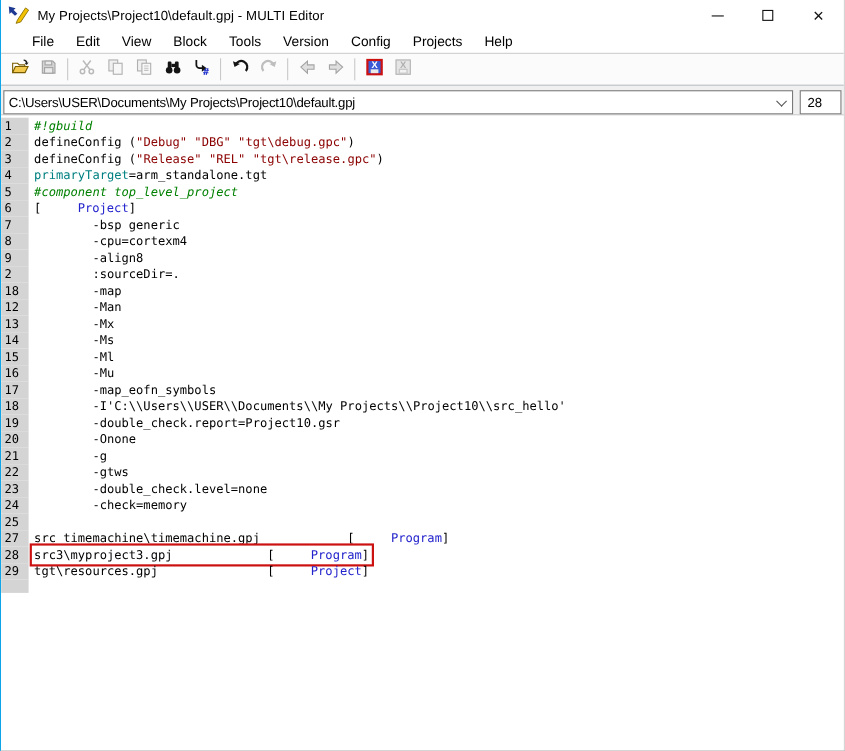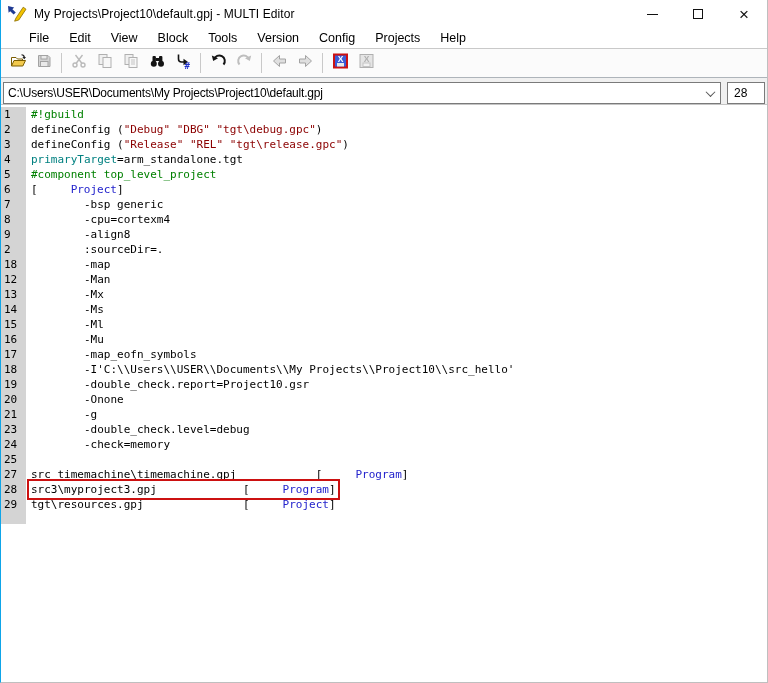--- a/index.html
+++ b/index.html
@@ -34,21 +34,21 @@
   .combo-btn { width:20px; height:100%; display:flex; align-items:center; justify-content:center; }
   .chev { width:7px; height:7px; border-right:1px solid #555; border-bottom:1px solid #555; transform:rotate(45deg) translate(-1px,-1px); }
   .line-ind { width:38px; height:22px; margin-left:6px; background:#fff; border:1px solid #7a7a7a; font-size:12px; display:flex; align-items:center; padding-left:6px; color:#000; }
 
   
   .editor { flex:1; background:#fff; overflow:hidden; font-family:"DejaVu Sans Mono",monospace; font-size:11px; line-height:15px; padding-top:2px; }
   .ed-row { display:flex; height:15px; white-space:pre; }
   .ln { width:25px; flex:0 0 auto; background:#d4d4d4; color:#000; padding-left:3px; }
   .code { padding-left:5px; white-space:pre; }
   .t-d { color:#000; }
-  .t-c { color:#008000; }
+  .t-c { color:#008000;font-style:italic; }
   .t-s { color:#8b0000; }
   .t-k { color:#008080; }
   .t-b { color:#2222cc;padding-left:33px; }
   .hl-box { display:inline-block; border:2px solid #cc1111; min-width:313px; margin:-3px 14px -3px -4px; padding:1px 2px; white-space:pre; }
   .gutter-filler { display:flex; height:12px; }
 </style>
 </head>
 <body>
 
 <div class="win">
@@ -204,21 +204,22 @@
       <div class="ed-row"><span class="ln">12</span><span class="code"><span class="t-d">        -Man</span></span></div>
       <div class="ed-row"><span class="ln">13</span><span class="code"><span class="t-d">        -Mx</span></span></div>
       <div class="ed-row"><span class="ln">14</span><span class="code"><span class="t-d">        -Ms</span></span></div>
       <div class="ed-row"><span class="ln">15</span><span class="code"><span class="t-d">        -Ml</span></span></div>
       <div class="ed-row"><span class="ln">16</span><span class="code"><span class="t-d">        -Mu</span></span></div>
       <div class="ed-row"><span class="ln">17</span><span class="code"><span class="t-d">        -map_eofn_symbols</span></span></div>
       <div class="ed-row"><span class="ln">18</span><span class="code"><span class="t-d">        -I'C:\\Users\\USER\\Documents\\My Projects\\Project10\\src_hello'</span></span></div>
       <div class="ed-row"><span class="ln">19</span><span class="code"><span class="t-d">        -double_check.report=Project10.gsr</span></span></div>
       <div class="ed-row"><span class="ln">20</span><span class="code"><span class="t-d">        -Onone</span></span></div>
       <div class="ed-row"><span class="ln">21</span><span class="code"><span class="t-d">        -g</span></span></div>
-      <div class="ed-row"><span class="ln">23</span><span class="code"><span class="t-d">        -double_check.level=debug</span></span></div>
+      <div class="ed-row"><span class="ln">22</span><span class="code"><span class="t-d">        -gtws</span></span></div>
+      <div class="ed-row"><span class="ln">23</span><span class="code"><span class="t-d">        -double_check.level=none</span></span></div>
       <div class="ed-row"><span class="ln">24</span><span class="code"><span class="t-d">        -check=memory</span></span></div>
       <div class="ed-row"><span class="ln">25</span></div>
       <div class="ed-row"><span class="ln">27</span><span class="code"><span class="t-d">src_timemachine\timemachine.gpj            [</span><span class="t-b">Program</span><span class="t-d">]</span></span></div>
       <div class="ed-row"><span class="ln">28</span><span class="code"><span class="hl-box"><span class="t-d">src3\myproject3.gpj             [</span><span class="t-b">Program</span><span class="t-d">]</span></span></span></div>
       <div class="ed-row"><span class="ln">29</span><span class="code"><span class="t-d">tgt\resources.gpj               [</span><span class="t-b">Project</span><span class="t-d">]</span></span></div>
       <div class="gutter-filler">
         <span class="ln"></span>
       </div>
     </div>
 

